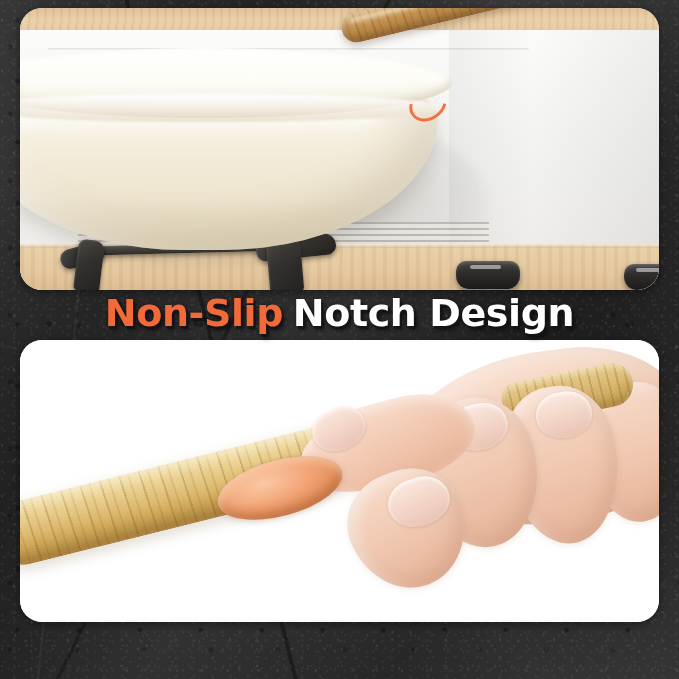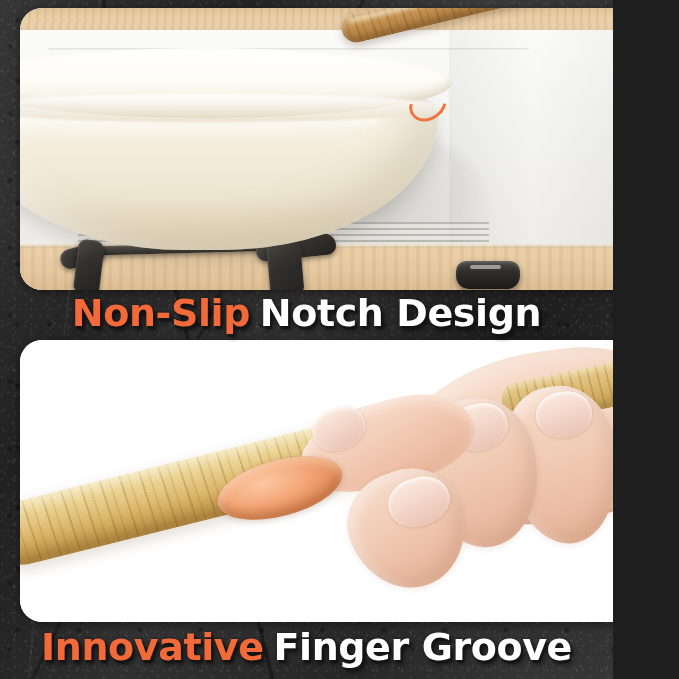--- a/index.html
+++ b/index.html
@@ -8,21 +8,21 @@
     padding: 0;
     background: #1e1e1e;
   }
   body {
     font-family: "Liberation Sans", sans-serif;
   }
 
   
   #canvas {
     position: relative;
-    width: 613px;
+    width: 679px;
     height: 679px;
     overflow: hidden;
     background-color: #2c2c2c;
   }
 
   
   #stone-bg {
     position: absolute;
     inset: 0;
     background-color: #2e2e2e;
@@ -458,17 +458,14 @@
       <div class="finger-groove" style="top:120px;"></div>
       <div class="finger" id="finger-4" style="top:130px;"></div>
       <div class="nail" id="nail-3" style="top:138px;"></div>
     </div>
   </div>
 
   <div class="caption" id="caption-top">
     <span class="hl">Non-Slip</span><span class="sp"></span><span>Notch Design</span>
   </div>
 
-  <div class="caption" id="caption-bottom">
-    <span class="hl">Innovative</span><span class="sp"></span><span>Finger Groove</span>
-  </div>
 
 </div>
 
 </body></html>

